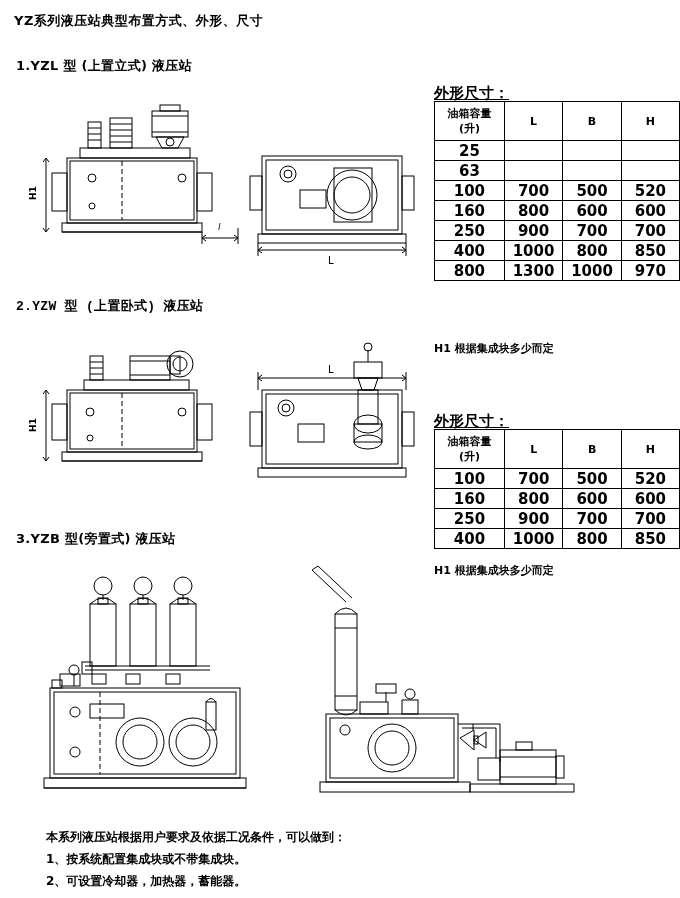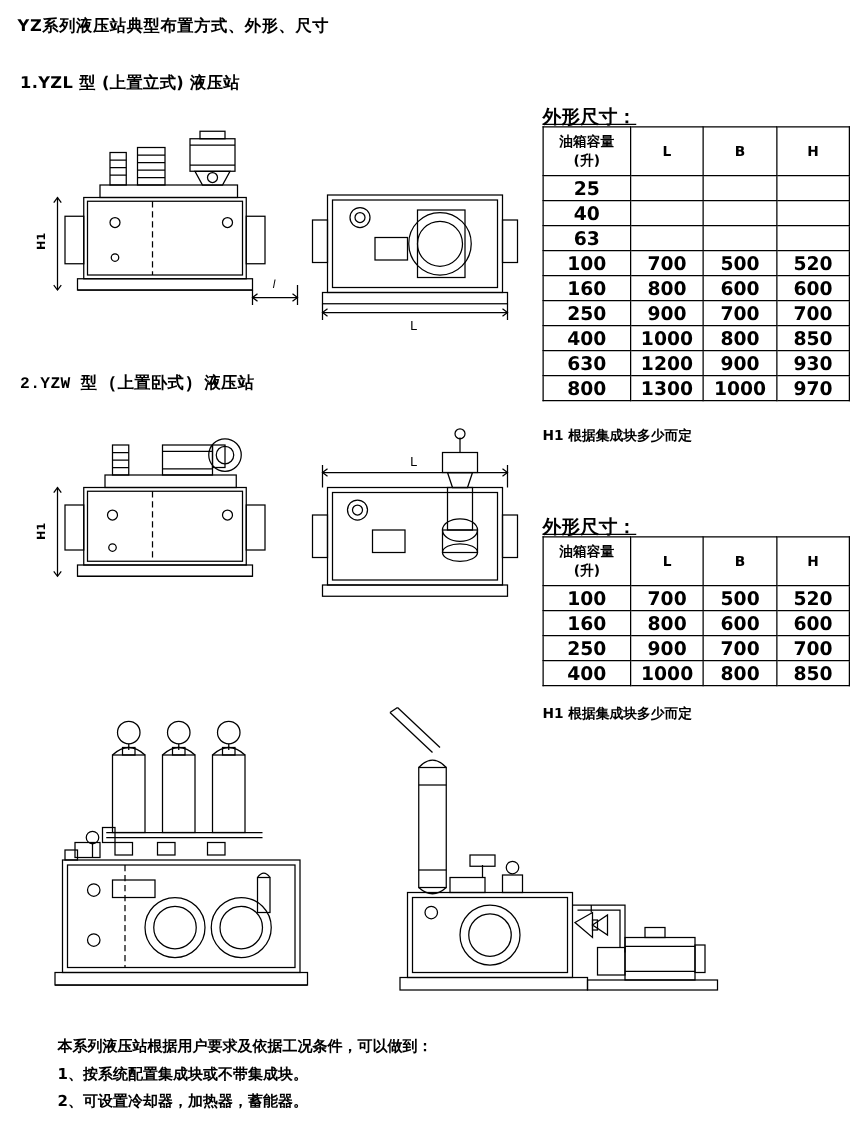--- a/index.html
+++ b/index.html
@@ -99,20 +99,21 @@
 </style>
 </head>
 <body>
 
 <div class="page">
 
   <div class="title">YZ系列液压站典型布置方式、外形、尺寸</div>
 
   <div class="section-head" id="sec1">1.YZL 型 (上置立式) 液压站</div>
   <div class="section-head" id="sec2">2.YZW 型 (上置卧式) 液压站</div>
+  <div class="section-head" id="sec3">3.YZB 型(旁置式) 液压站</div>
 
   <div class="fig" id="fig1" style="left:22px; top:78px;">
     <svg width="400" height="200" viewBox="0 0 400 200">
       <g fill="none" stroke="#000" stroke-width="1">
 
         <rect x="45" y="80" width="130" height="65"></rect>
         <rect x="48" y="83" width="124" height="59"></rect>
 
         <rect x="40" y="145" width="140" height="9"></rect>
         <line x1="40" y1="154" x2="180" y2="154"></line>
@@ -363,26 +364,20 @@
       </tr>
     </thead>
     <tbody>
       <tr>
         <td>25</td>
         <td></td>
         <td></td>
         <td></td>
       </tr>
       <tr>
-        <td>40</td>
-        <td></td>
-        <td></td>
-        <td></td>
-      </tr>
-      <tr>
         <td>63</td>
         <td></td>
         <td></td>
         <td></td>
       </tr>
       <tr>
         <td>100</td>
         <td>700</td>
         <td>500</td>
         <td>520</td>
@@ -397,26 +392,20 @@
         <td>250</td>
         <td>900</td>
         <td>700</td>
         <td>700</td>
       </tr>
       <tr>
         <td>400</td>
         <td>1000</td>
         <td>800</td>
         <td>850</td>
-      </tr>
-      <tr>
-        <td>630</td>
-        <td>1200</td>
-        <td>900</td>
-        <td>930</td>
       </tr>
       <tr>
         <td>800</td>
         <td>1300</td>
         <td>1000</td>
         <td>970</td>
       </tr>
     </tbody>
   </table>
   <div class="note" id="note1">H1 根据集成块多少而定</div>

